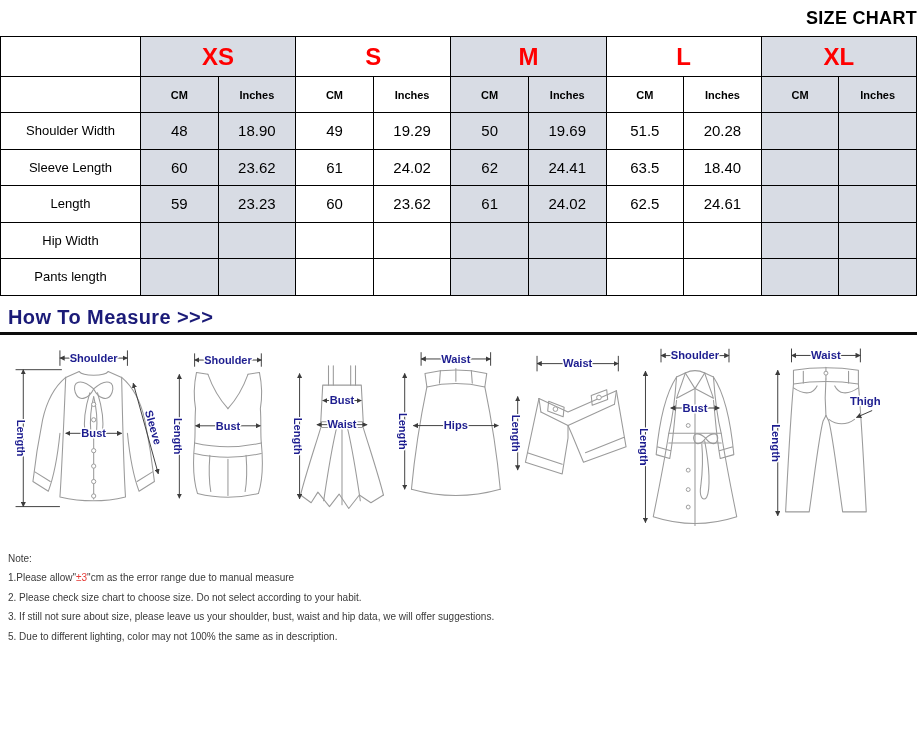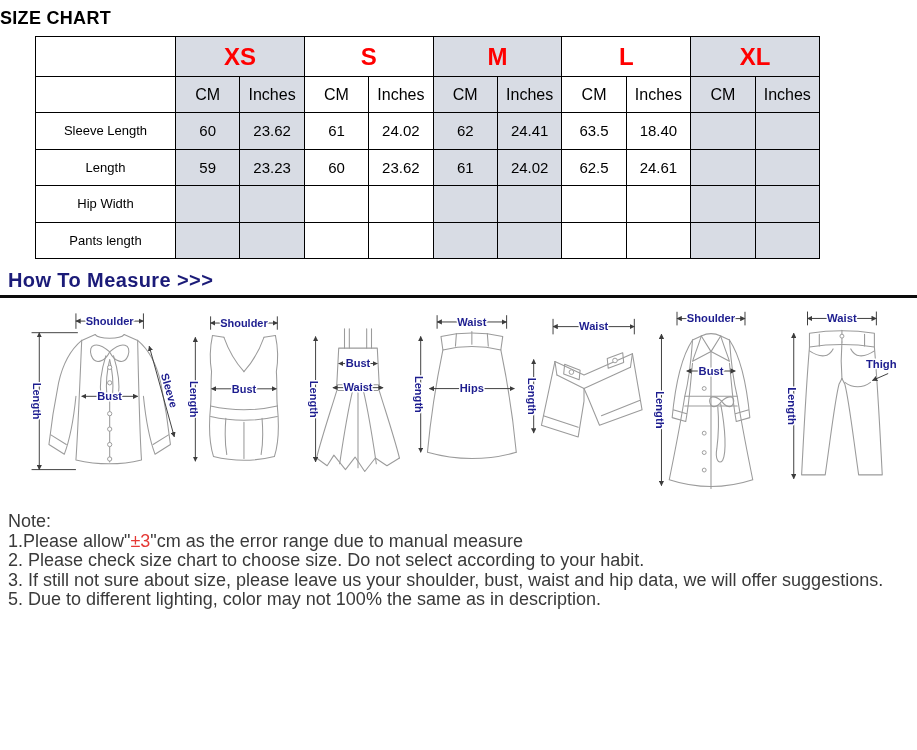--- a/index.html
+++ b/index.html
@@ -1,34 +1,34 @@
 <!DOCTYPE html>
 <html style="--size-red: #ff0000; --shade: #d8dce4; --heading-navy: #1b1b78; --label-navy: #1d1d8f; --note-red: #e53935;"><head>
 <meta charset="utf-8">
 <style>
   :root{
     --size-red:#ff0000; --shade:#d8dce4; --heading-navy:#1b1b78;
     --label-navy:#1d1d8f; --note-red:#e53935;
   }
   html,body{margin:0;padding:0;background:#fff;}
   body{width:917px;height:750px;font-family:"Liberation Sans",sans-serif;color:#000;overflow:hidden;}
-  .title{text-align:left;font-size:18px;font-weight:bold;padding:8px 0 7px;letter-spacing:.3px;}
-  table.size{border-collapse:collapse;table-layout:fixed;width:785px;margin-left:35px;}
+  .title{text-align:right;font-size:18px;font-weight:bold;padding:8px 0 7px;letter-spacing:.3px;}
+  table.size{border-collapse:collapse;table-layout:fixed;width:917px;}
   table.size td{border:1px solid #000;text-align:center;vertical-align:middle;overflow:hidden;white-space:nowrap;}
   col.first{width:140px;}
   tr.size-row{height:40px;} tr.unit-row{height:36px;} tr.data-row{height:36.5px;}
   td.size-h{font-size:24px;font-weight:bold;color:var(--size-red);}
-  td.unit-h{font-size:16px;font-weight:normal;}
+  td.unit-h{font-size:11px;font-weight:bold;}
   td.row-label{font-size:13px;}
   td.val{font-size:15px;}
   td.shade{background:var(--shade);}
   .howto{margin:10px 0 0 8px;font-size:20px;font-weight:bold;color:var(--heading-navy);letter-spacing:.4px;}
   .rule{border-top:3px solid #0c0c0c;margin-top:3px;}
-  .figures{display:flex;justify-content:center;align-items:flex-start;padding:6px 4px 0 4px;height:206px;}
-  .notes{margin:2px 11px 0 8px;font-size:18px;color:#3a3a3a;line-height:19.5px;}
+  .figures{display:flex;justify-content:flex-start;align-items:flex-start;padding:6px 4px 0 4px;height:206px;}
+  .notes{margin:2px 11px 0 8px;font-size:10px;color:#3a3a3a;line-height:19.5px;}
   .notes .red{color:var(--note-red);}
   
   .g{fill:none;stroke:#9b9b9b;stroke-width:1.1;stroke-linecap:round;stroke-linejoin:round;}
   .btn{fill:#fff;stroke:#9b9b9b;stroke-width:1;}
   .dim,.dimS,.ext{stroke:#3c3c3c;stroke-width:1;fill:none;}
   .dim{marker-start:url(#arrw);marker-end:url(#arrw);}
   .dimS{marker-start:url(#arrw);}
   text.lb{font-family:"Liberation Sans",sans-serif;font-weight:bold;font-size:11.5px;fill:var(--label-navy);
     text-anchor:middle;paint-order:stroke;stroke:#fff;stroke-width:3px;stroke-linejoin:round;}
 </style>
@@ -75,20 +75,33 @@
           <td class="unit-h shade">CM</td>
           <td class="unit-h shade">Inches</td>
           <td class="unit-h">CM</td>
           <td class="unit-h">Inches</td>
           <td class="unit-h shade">CM</td>
           <td class="unit-h shade">Inches</td>
           <td class="unit-h">CM</td>
           <td class="unit-h">Inches</td>
           <td class="unit-h shade">CM</td>
           <td class="unit-h shade">Inches</td>
+        </tr>
+        <tr class="data-row">
+          <td class="row-label">Shoulder Width</td>
+          <td class="val shade">48</td>
+          <td class="val shade">18.90</td>
+          <td class="val">49</td>
+          <td class="val">19.29</td>
+          <td class="val shade">50</td>
+          <td class="val shade">19.69</td>
+          <td class="val">51.5</td>
+          <td class="val">20.28</td>
+          <td class="val shade"></td>
+          <td class="val shade"></td>
         </tr>
         <tr class="data-row">
           <td class="row-label">Sleeve Length</td>
           <td class="val shade">60</td>
           <td class="val shade">23.62</td>
           <td class="val">61</td>
           <td class="val">24.02</td>
           <td class="val shade">62</td>
           <td class="val shade">24.41</td>
           <td class="val">63.5</td>

